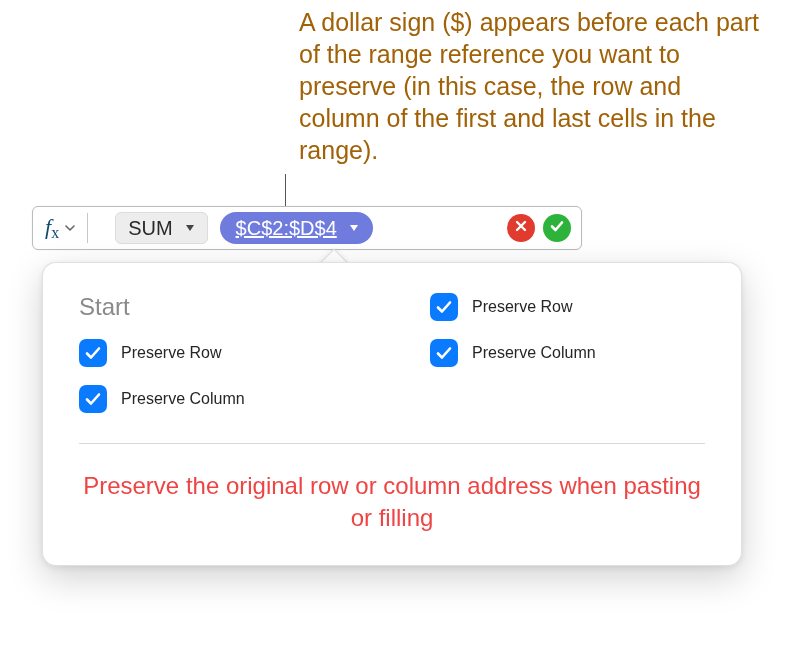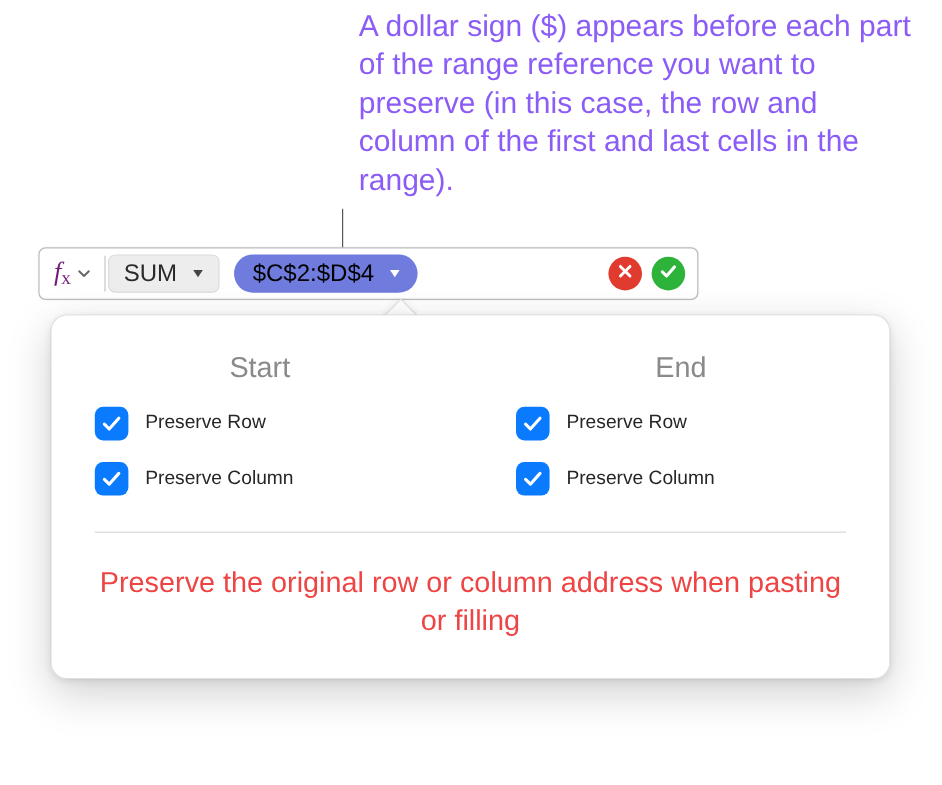--- a/index.html
+++ b/index.html
@@ -21,21 +21,21 @@
   }
 
   
   .callout-text {
     position: absolute;
     left: 299px;
     top: 6px;
     width: 460px;
     font-size: 25px;
     line-height: 1.28;
-    color: #8b5cf6;
+    color: #a16207;
     font-weight: 400;
   }
   .callout-line {
     position: absolute;
     left: 285px;
     top: 174px;
     width: 1px;
     height: 72px;
     background: #555;
   }
@@ -58,21 +58,21 @@
     display: flex;
     align-items: center;
     gap: 4px;
     padding: 0 8px 0 12px;
     height: 100%;
   }
   .fx-label {
     font-family: Georgia, "Times New Roman", serif;
     font-size: 22px;
     font-style: italic;
-    color: #701a75;
+    color: #0c4a6e;
     line-height: 1;
   }
   .fx-label sub {
     font-size: 16px;
     vertical-align: -4px;
     font-style: normal;
   }
   .chev {
     width: 14px;
     height: 14px;
@@ -95,29 +95,30 @@
     padding: 0 8px 0 12px;
     font-size: 20px;
     font-weight: 500;
     white-space: nowrap;
   }
   .sum-pill {
     background: #ededed;
     color: #2a2a2a;
     border: 1px solid #dcdcdc;
     border-radius: 6px;
-    margin-left: 0;
+    margin-left: 25px;
   }
   .range-pill {
     background: #6f7cdd;
-    color: #000000;
+    color: #ffffff;
     border-radius: 16px;
     margin-left: 12px;
     padding-left: 16px;
     padding-right: 10px;
+    text-decoration: underline;
   }
   .tri-down {
     width: 18px;
     height: 18px;
     margin-left: 8px;
     display: flex;
     align-items: center;
     justify-content: center;
   }
   .formula-spacer {
@@ -163,21 +164,20 @@
     width: 24px;
     height: 24px;
     background: #ffffff;
     border: 1px solid rgba(0,0,0,0.12);
     transform: rotate(45deg);
     box-shadow: -2px -2px 4px rgba(0,0,0,0.04);
   }
   .columns {
     display: flex;
     gap: 76px;
-    text-align: center;
   }
   .col {
     flex: 1 1 0;
   }
   .col-title {
     font-size: 24px;
     color: #8a8a8a;
     font-weight: 400;
     margin: 0 0 18px 0;
   }
@@ -287,21 +287,20 @@
         <div class="check-row">
           <span class="checkbox">
             <svg width="18" height="18" viewBox="0 0 18 18">
                 <path d="M3 9.5 L7 13.5 L15 4.5" fill="none" stroke="#ffffff" stroke-width="2.6" stroke-linecap="round" stroke-linejoin="round"></path>
               </svg>
           </span>
           <span class="check-label">Preserve Column</span>
         </div>
       </div>
       <div class="col">
-        <div class="col-title">End</div>
         <div class="check-row">
           <span class="checkbox">
             <svg width="18" height="18" viewBox="0 0 18 18">
                 <path d="M3 9.5 L7 13.5 L15 4.5" fill="none" stroke="#ffffff" stroke-width="2.6" stroke-linecap="round" stroke-linejoin="round"></path>
               </svg>
           </span>
           <span class="check-label">Preserve Row</span>
         </div>
         <div class="check-row">
           <span class="checkbox">

